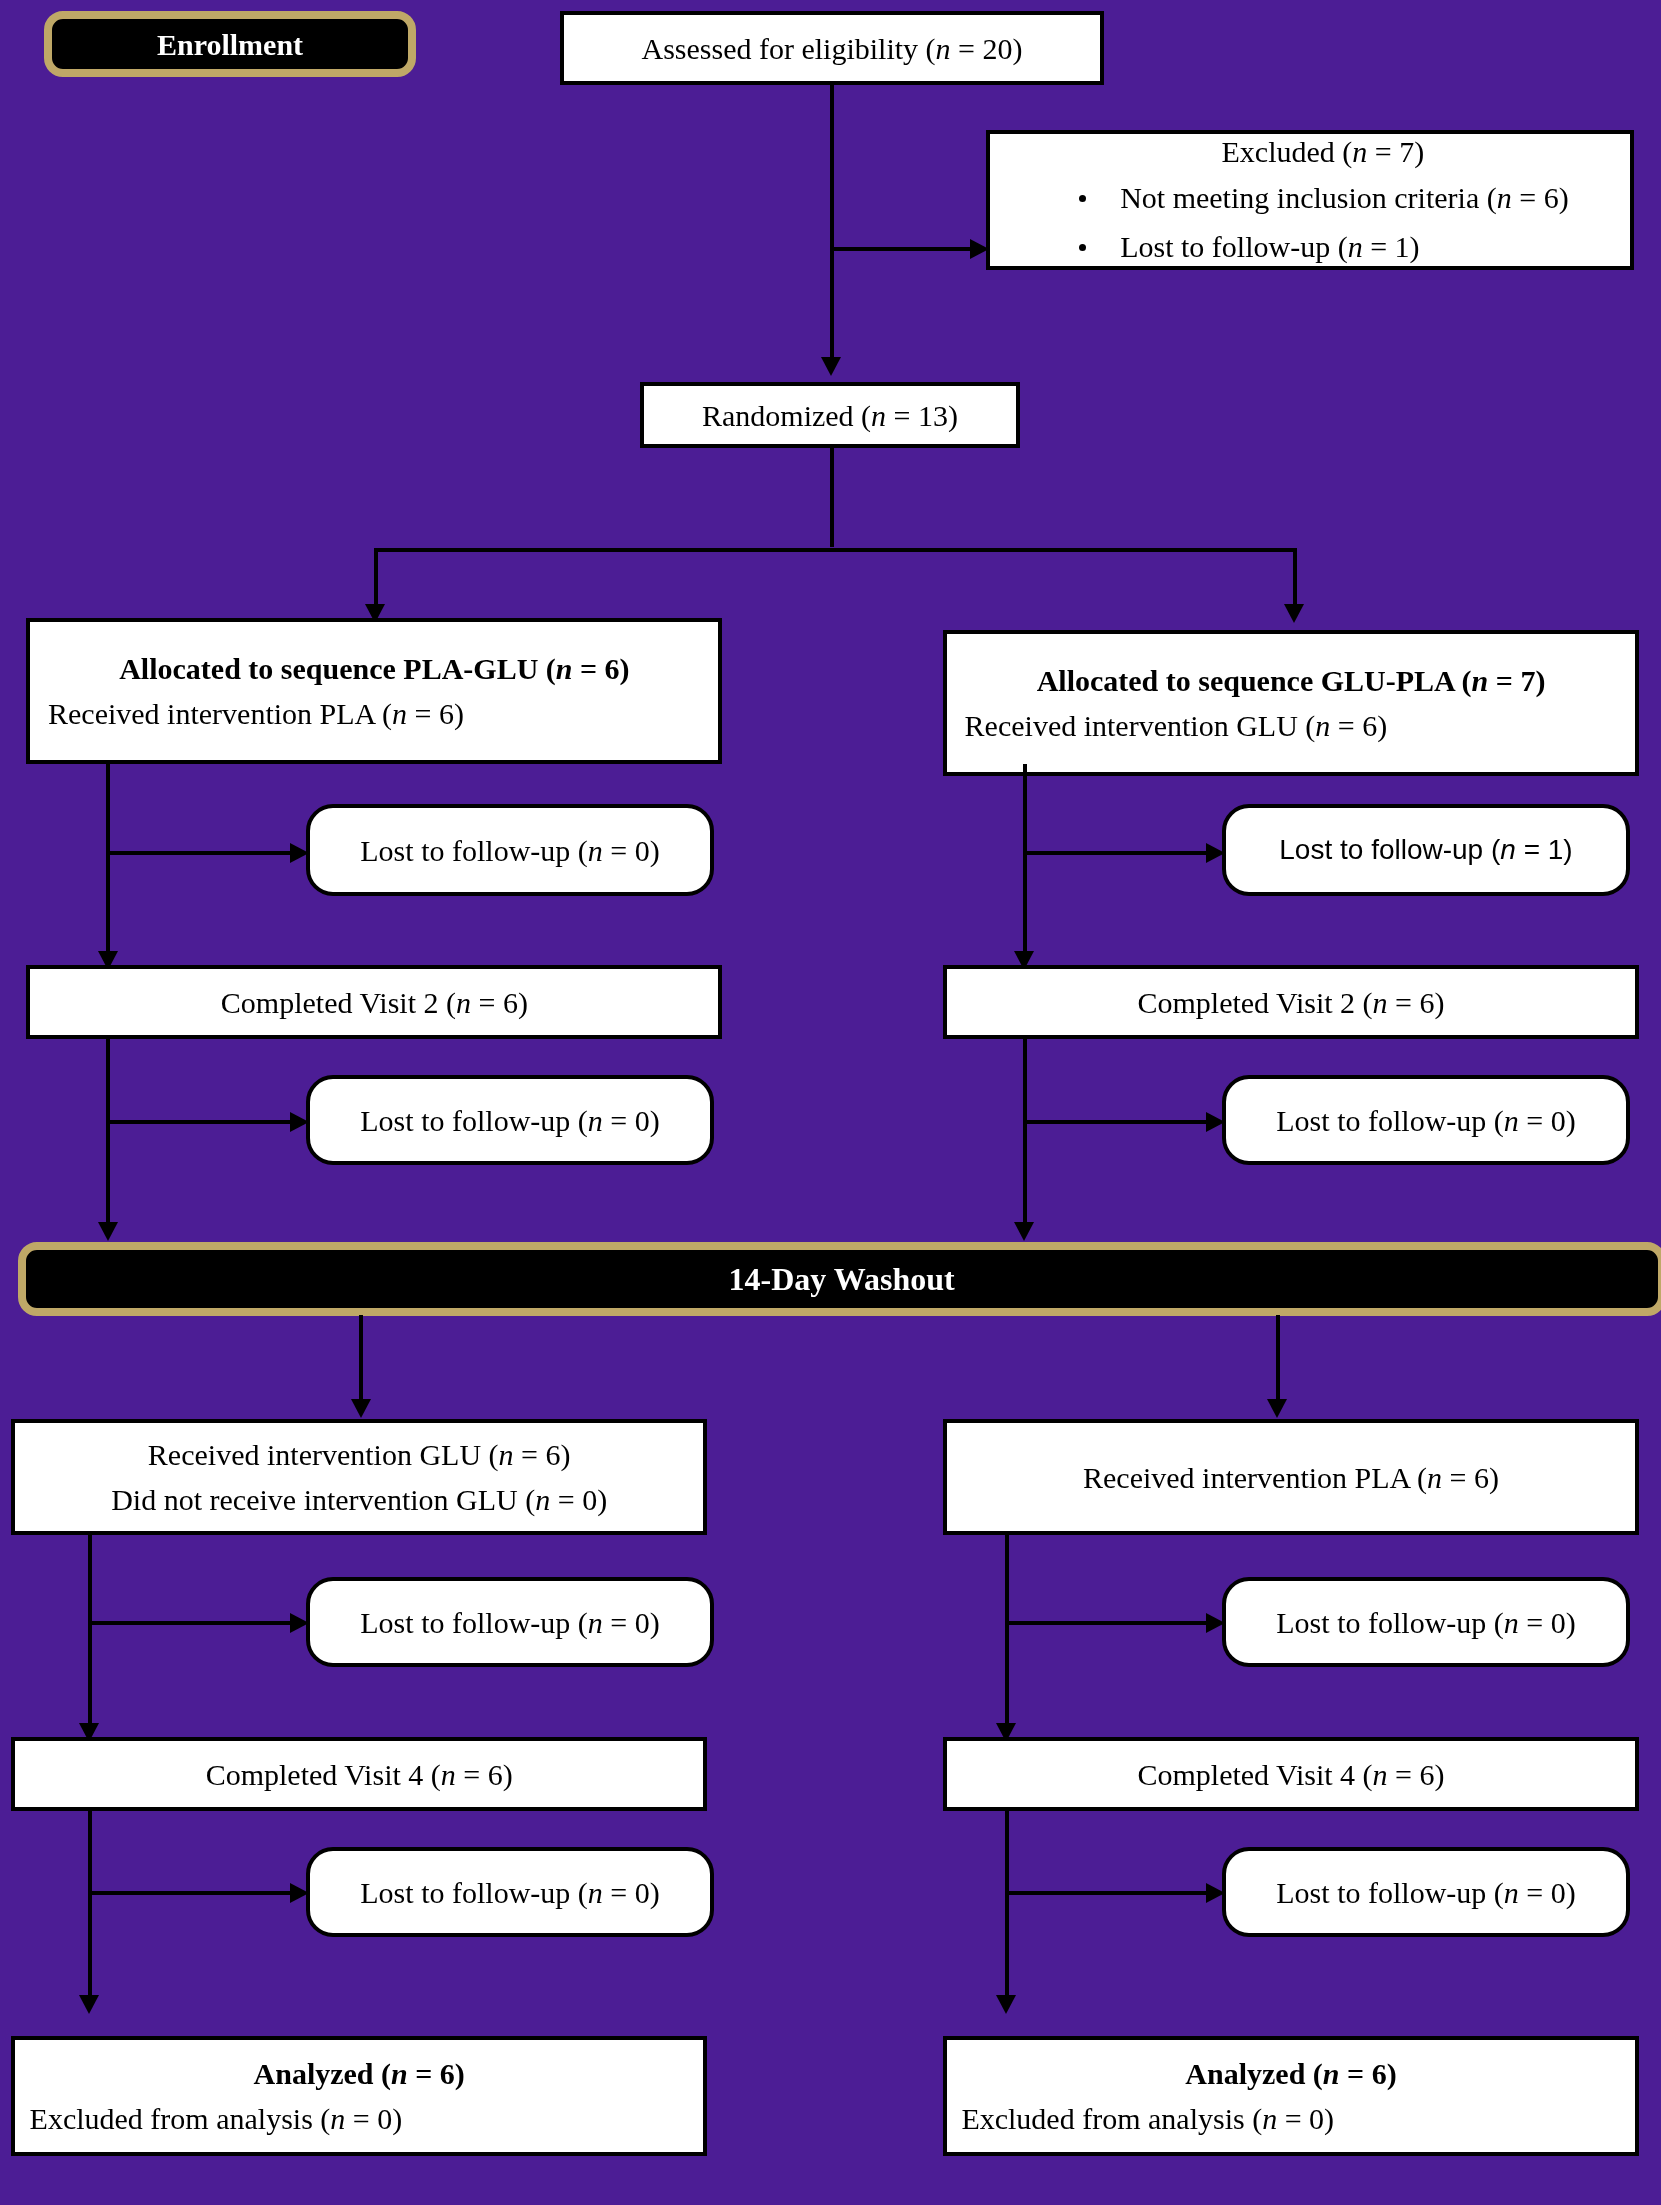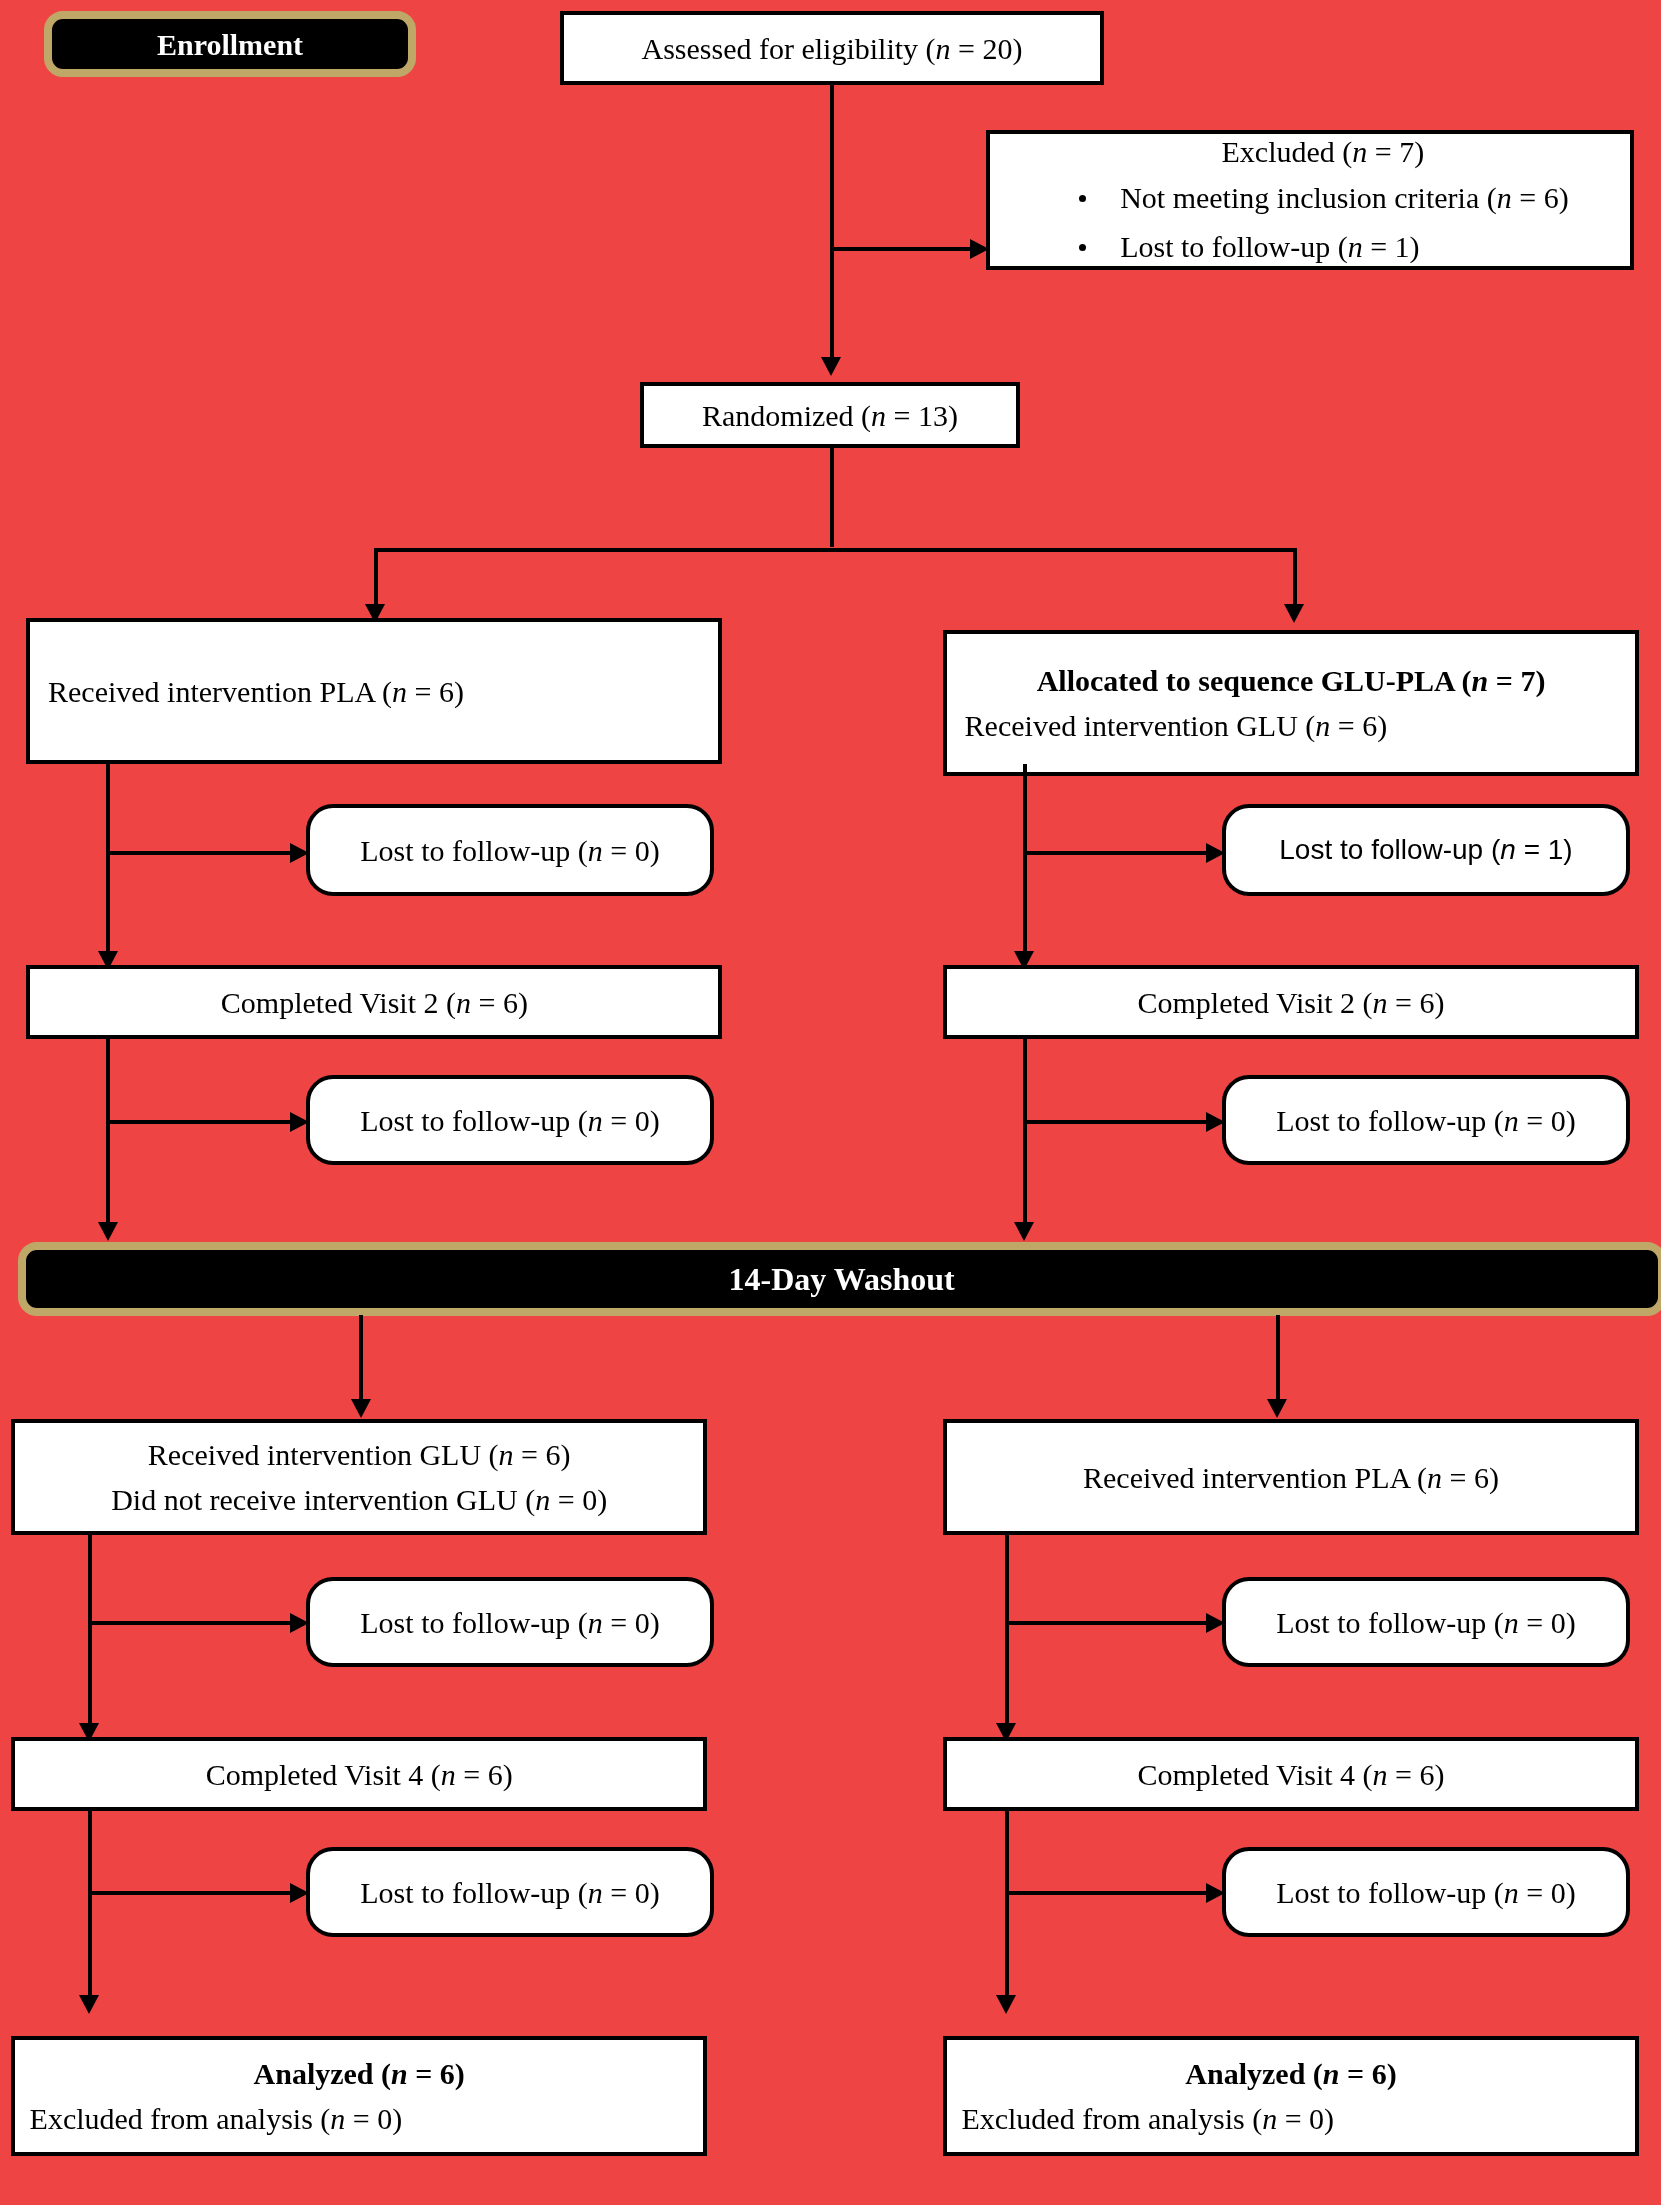--- a/index.html
+++ b/index.html
@@ -7,21 +7,21 @@
     padding: 0;
     background: #ffffff;
   }
   body {
     font-family: "Liberation Serif", "DejaVu Serif", serif;
   }
   #canvas {
     position: relative;
     width: 1662px;
     height: 2205px;
-    background: #ef4444;
+    background: #4c1d95;
     overflow: hidden;
   }
 
   
   .box {
     position: absolute;
     box-sizing: border-box;
     background: #ffffff;
     border: 4px solid #000000;
     display: flex;
@@ -143,20 +143,21 @@
   </div>
 
   <div class="vline" style="left:830px; top:447px; height:100px;"></div>
   <div class="hline" style="left:374px; top:548px; width:923px;"></div>
   <div class="vline" style="left:374px; top:548px; height:61px;"></div>
   <div class="arrow-down" style="left:365px; top:604px;"></div>
   <div class="vline" style="left:1293px; top:548px; height:61px;"></div>
   <div class="arrow-down" style="left:1284px; top:604px;"></div>
 
   <div class="box center" style="left:26.4px; top:618px; width:696px; height:146px; padding:0 17.6px;">
+    <span class="line bold">Allocated to sequence PLA-GLU (<i>n</i> = 6)</span>
     <span class="line" style="align-self:flex-start;">Received intervention PLA (<i>n</i> = 6)</span>
   </div>
 
   <div class="box center" style="left:943px; top:630px; width:696px; height:146px; padding:0 17.6px;">
     <span class="line bold">Allocated to sequence GLU-PLA (<i>n</i> = 7)</span>
     <span class="line" style="align-self:flex-start;">Received intervention GLU (<i>n</i> = 6)</span>
   </div>
 
   <div class="vline" style="left:106px; top:764px; height:192px;"></div>
   <div class="arrow-down" style="left:98px; top:951px;"></div>

